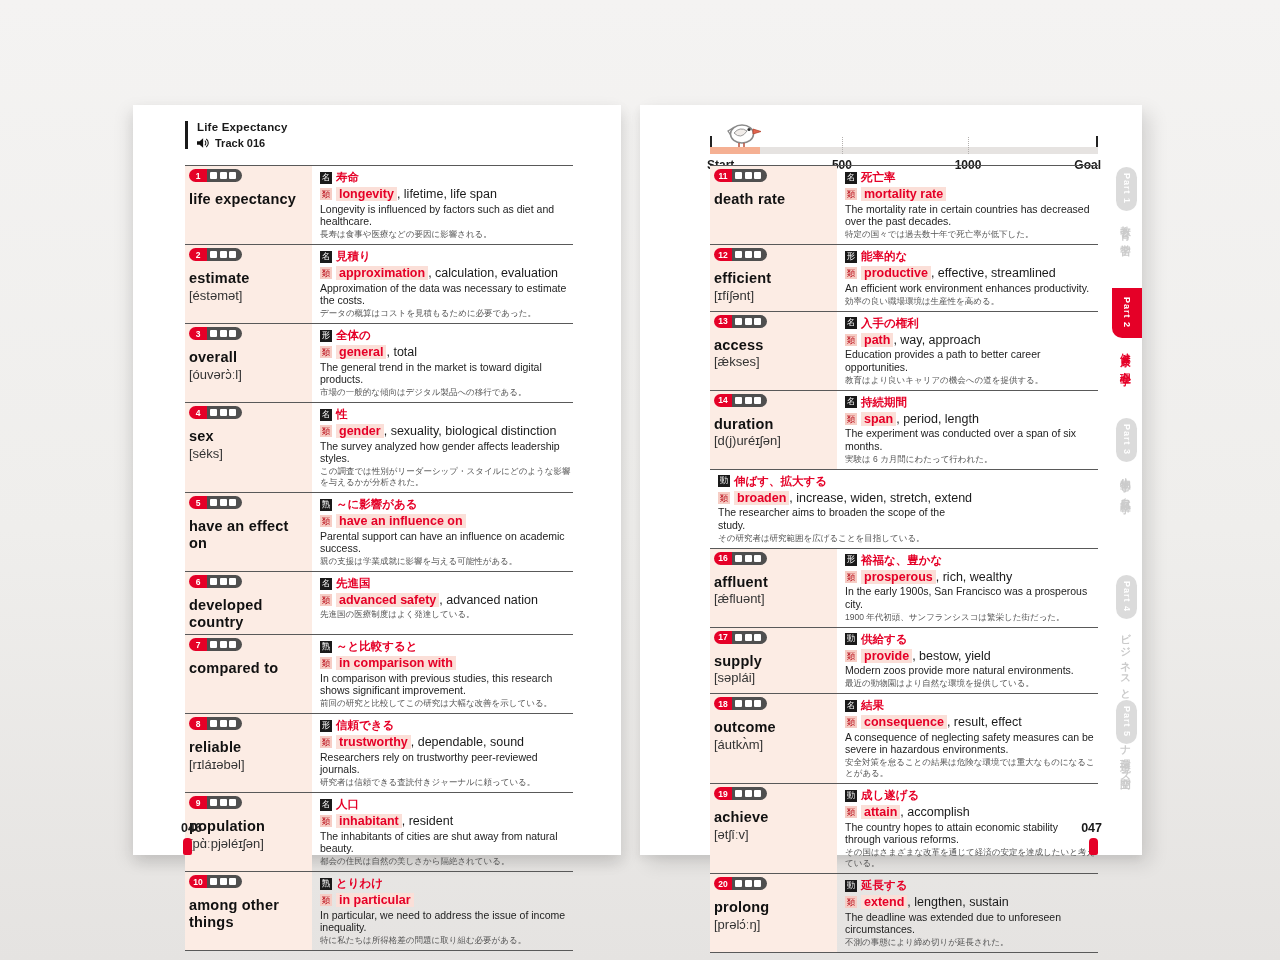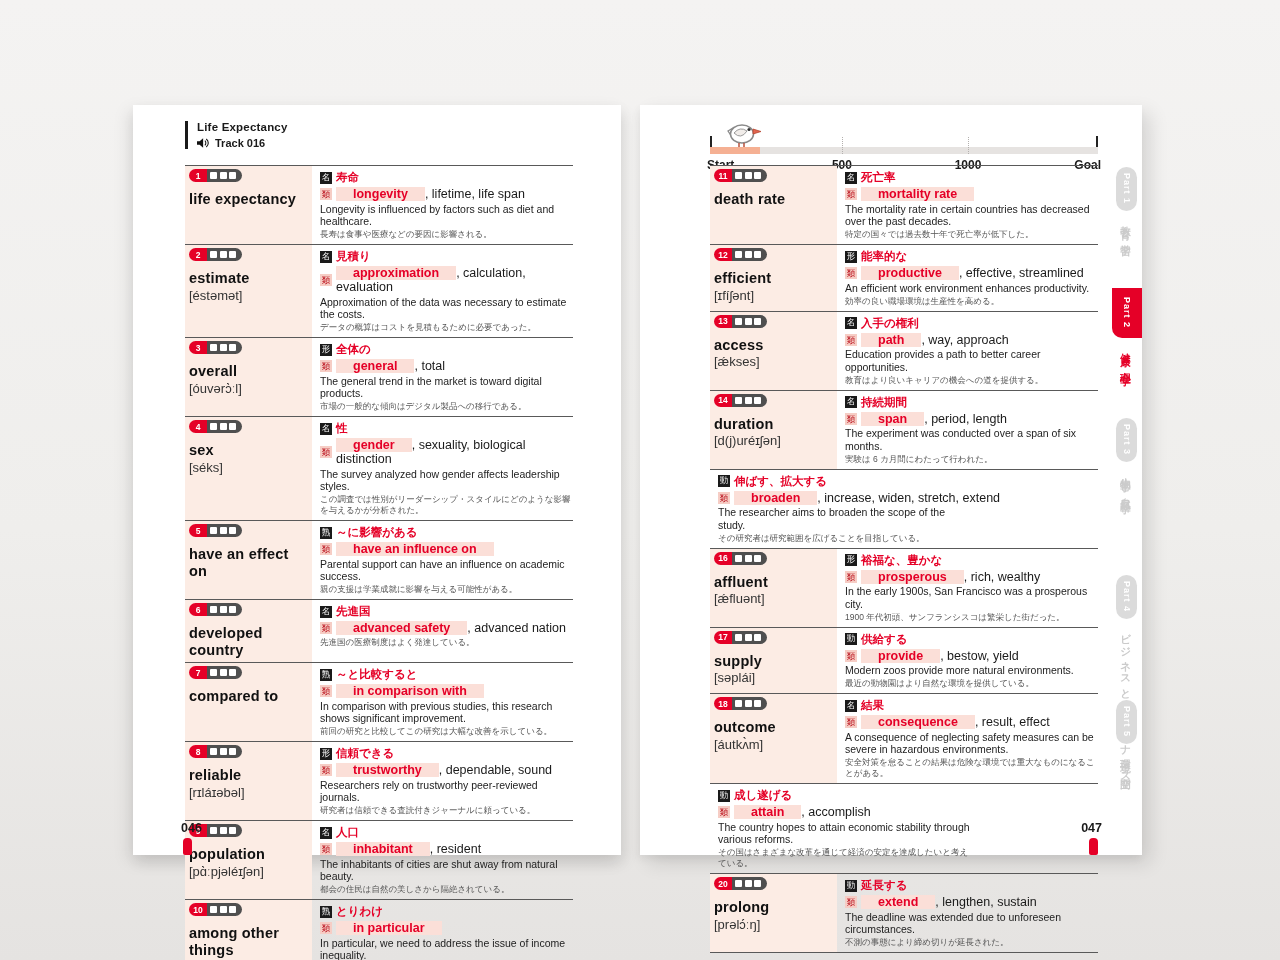--- a/index.html
+++ b/index.html
@@ -41,21 +41,21 @@
   .badge-boxes i { width:7px; height:7px; background:#fff; border-radius:1px; display:block; }
   .headword { margin-top:9px; font-size:14.5px; font-weight:bold; color:#111; line-height:16.5px; letter-spacing:.2px; }
   .pron { font-size:13px; color:#333; margin-top:1px; }
   .meaning-line { display:flex; align-items:center; gap:4px; margin-top:1px; }
   .pos-marker { width:12px; height:12px; background:#1a1a1a; color:#fff; font-size:8.5px;
                 display:flex; align-items:center; justify-content:center; flex-shrink:0; }
   .meaning { color:#e50027; font-weight:bold; font-size:11.5px; }
   .syn-line { display:flex; align-items:center; gap:4px; margin-top:2px; font-size:12.5px; line-height:14px; }
   .syn-marker { width:12px; height:12px; background:#f6cdc5; color:#b5000f; font-size:8.5px;
                 display:flex; align-items:center; justify-content:center; flex-shrink:0; }
-  .syn-first { color:#e50027; font-weight:bold; background:#fbdfd8; padding:0 17px; }
+  .syn-first { color:#e50027; font-weight:bold; background:#fbdfd8; padding:0 3px; }
   .syn-rest { color:#1a1a1a; }
   .example { font-size:10.5px; color:#222; line-height:12.5px; margin-top:1.5px; max-width:252px; }
   .translation { font-size:8.5px; color:#555; line-height:11px; margin-top:1.5px; max-width:252px; }
 
   
   .pagenum { position:absolute; bottom:20px; font-size:12.5px; font-weight:bold; color:#1a1a1a; }
   .page.left  .pagenum { left:48px; }
   .page.right .pagenum { right:40px; }
   .bookmark { position:absolute; bottom:0; width:9px; height:17px; background:#e50027; border-radius:4px 4px 2px 2px; }
   .page.left  .bookmark { left:50px; }
@@ -562,20 +562,32 @@
             </div>
             <div class="syn-line">
               <span class="syn-marker">類</span>
               <span><span class="syn-first">consequence</span><span class="syn-rest">, result, effect</span></span>
             </div>
             <div class="example">A consequence of neglecting safety measures can be severe in hazardous environments.</div>
             <div class="translation">安全対策を怠ることの結果は危険な環境では重大なものになることがある。</div>
           </div>
         </div>
         <div class="entry">
+          <div class="ecol-left">
+            <div class="badge-group">
+              <span class="badge-num">19</span>
+              <span class="badge-boxes">
+                <i></i>
+                <i></i>
+                <i></i>
+              </span>
+            </div>
+            <div class="headword">achieve</div>
+            <div class="pron">[ətʃíːv]</div>
+          </div>
           <div class="ecol-right">
             <div class="meaning-line">
               <span class="pos-marker">動</span>
               <span class="meaning">成し遂げる</span>
             </div>
             <div class="syn-line">
               <span class="syn-marker">類</span>
               <span><span class="syn-first">attain</span><span class="syn-rest">, accomplish</span></span>
             </div>
             <div class="example">The country hopes to attain economic stability through various reforms.</div>

